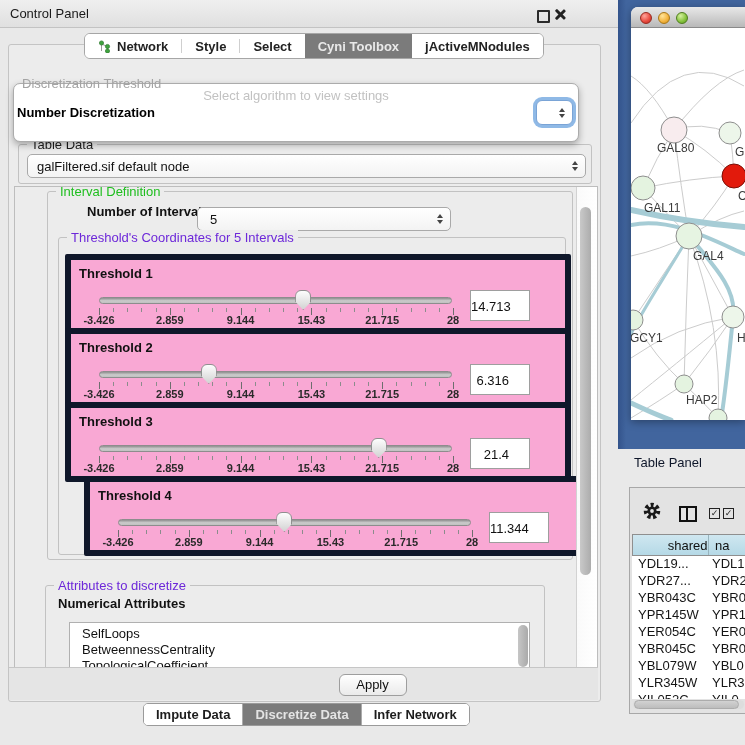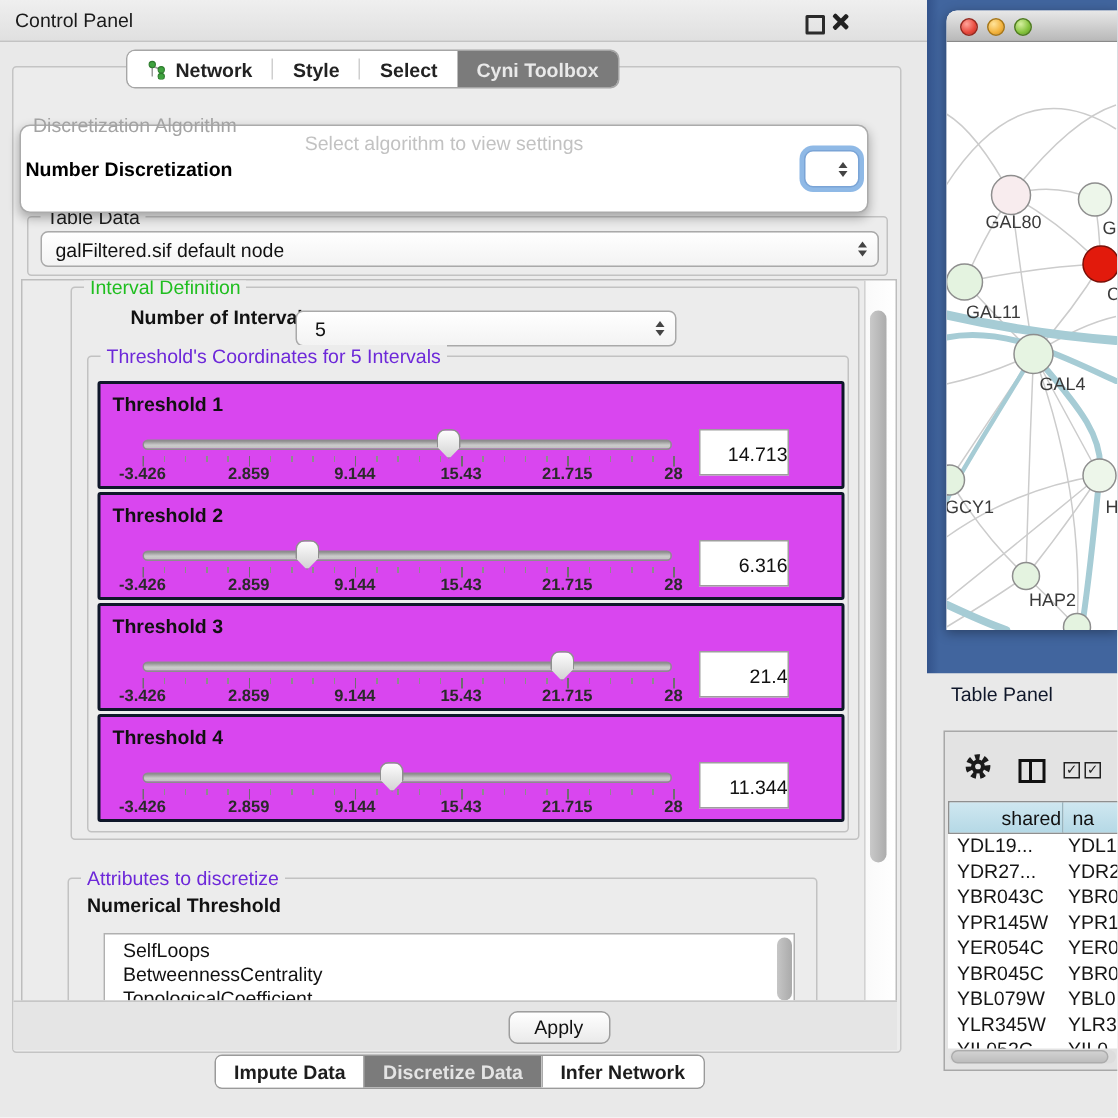--- a/index.html
+++ b/index.html
@@ -49,35 +49,35 @@
   .spin{position:absolute;right:7px;top:50%;transform:translateY(-50%);display:flex;flex-direction:column;gap:2px;}
   .tri-up{width:0;height:0;border-left:3.5px solid transparent;border-right:3.5px solid transparent;border-bottom:4.5px solid #444;}
   .tri-dn{width:0;height:0;border-left:3.5px solid transparent;border-right:3.5px solid transparent;border-top:4.5px solid #444;}
 
   
   .scrollpanel{left:14px;top:186px;width:582px;height:480px;background:#ECECEC;border:1px solid #BDBDBD;overflow:hidden;}
   .vtrack{left:561px;top:0;width:20px;height:480px;background:linear-gradient(90deg,#FAFAFA,#FFF);border-left:1px solid #D2D2D2;}
   .vthumb{left:3px;top:20px;width:11px;height:368px;border-radius:6px;background:linear-gradient(90deg,#C9C9C9,#ACACAC);}
 
   
-  .thpanel{position:absolute;left:6px;width:494px;height:68px;background:#d946ef;border:2px solid #0f172a;border-radius:2px;}
+  .thpanel{position:absolute;left:6px;width:494px;height:68px;background:#f9a8d4;border:6px solid #0f172a;border-radius:2px;}
   .th-label{position:absolute;left:8px;top:6px;font-size:13px;font-weight:bold;color:#111;}
   .track{position:absolute;left:28px;top:37px;width:353px;height:7px;border-radius:4px;
          background:linear-gradient(180deg,#8F8F8F,#CBCBCB 55%,#C0C0C0);border:1px solid #8D8D8D;box-sizing:border-box;}
   .thumb{position:absolute;top:30px;width:16px;height:20px;background:linear-gradient(#FDFDFD,#D3D3D3);
          border:1px solid #8F8F8F;border-radius:6px 6px 2px 2px;box-sizing:border-box;
          clip-path:polygon(0 0,100% 0,100% 58%,50% 100%,0 58%);z-index:3;}
   .ticks-minor{position:absolute;left:28px;top:48px;width:356px;height:4px;
          background-image:repeating-linear-gradient(90deg,#8C8C8C 0 1px,transparent 1px 14.16px);}
   .ticks-major{position:absolute;left:28px;top:48px;width:356px;height:7px;
          background-image:repeating-linear-gradient(90deg,#6E6E6E 0 1px,transparent 1px 70.8px);}
   .tlb{position:absolute;top:54px;transform:translateX(-50%);font-size:11px;font-weight:bold;color:#2a2a2a;white-space:nowrap;}
   .tl0{left:28px;} .tl1{left:98.8px;} .tl2{left:169.6px;} .tl3{left:240.4px;} .tl4{left:311.2px;} .tl5{left:382px;}
   .valbox{position:absolute;left:399px;top:30px;width:60px;height:31px;background:#FFF;border:1px solid #9E9E9E;
-          font-size:13px;color:#111;text-align:right;line-height:31px;padding-right:0;box-sizing:border-box;}
+          font-size:13px;color:#111;text-align:right;line-height:31px;padding-right:20px;box-sizing:border-box;}
 
   
   .attr-list{position:absolute;left:23px;top:36px;width:461px;height:60px;background:#FFF;border:1px solid #B0B0B0;box-sizing:border-box;}
   .attr-item{font-size:13px;color:#111;line-height:16px;padding-left:12px;white-space:nowrap;}
   .list-vthumb{position:absolute;right:1px;top:2px;width:10px;height:42px;border-radius:5px;background:linear-gradient(90deg,#C6C6C6,#AAAAAA);}
 
   
   .applybar{left:9px;top:667px;width:589px;height:32px;background:#E5E5E5;border-top:1px solid #C6C6C6;}
   .apply-btn{left:50%;top:674px;transform:translateX(-50%);width:66px;height:20px;background:linear-gradient(#FFF,#EAEAEA);
              border:1px solid #9E9E9E;border-radius:6px;font-size:13px;text-align:center;line-height:19px;color:#111;z-index:4;}
@@ -143,25 +143,28 @@
     <div class="tabseg">
         <span>Style</span>
       </div>
     <div class="tabsep"></div>
     <div class="tabseg">
         <span>Select</span>
       </div>
     <div class="tabseg sel">
         <span>Cyni Toolbox</span>
       </div>
+    <div class="tabseg">
+        <span>jActiveMNodules</span>
+      </div>
   </div>
 
   <div class="abs outer-panel"></div>
 
-  <div class="abs ghost-title">Discretization Algorithm</div>
+  <div class="abs ghost-title">Discretization Threshold</div>
   <div class="abs algo-popup">
     <div class="abs algo-ph">Select algorithm to view settings</div>
     <div class="abs algo-op1">Number Discretization</div>
   </div>
   <div class="abs focus-frag">
     <span class="spin">
         <span class="tri-up"></span>
         <span class="tri-dn"></span>
       </span>
   </div>
@@ -232,40 +235,40 @@
           <span class="tlb tl0">-3.426</span>
           <span class="tlb tl1">2.859</span>
           <span class="tlb tl2">9.144</span>
           <span class="tlb tl3">15.43</span>
           <span class="tlb tl4">21.715</span>
           <span class="tlb tl5">28</span>
           <div class="thumb" style="left: 299.66px;"></div>
           <div class="valbox">21.4</div>
         </div>
 
-        <div class="thpanel" style="top:238px;">
+        <div class="thpanel" style="top:238px;margin-left:19px;">
           <div class="th-label">Threshold 4</div>
           <div class="track"></div>
           <div class="ticks-minor"></div>
           <div class="ticks-major"></div>
           <span class="tlb tl0">-3.426</span>
           <span class="tlb tl1">2.859</span>
           <span class="tlb tl2">9.144</span>
           <span class="tlb tl3">15.43</span>
           <span class="tlb tl4">21.715</span>
           <span class="tlb tl5">28</span>
           <div class="thumb" style="left: 186.38px;"></div>
           <div class="valbox">11.344</div>
         </div>
       </div>
     </div>
 
     <div class="group" style="position:absolute;left:30px;top:398px;width:498px;height:150px;">
       <span class="group-title t-blue">Attributes to discretize</span>
-      <div style="position:absolute;left:12px;top:10px;font-size:13px;font-weight:bold;color:#111;">Numerical Threshold</div>
+      <div style="position:absolute;left:12px;top:10px;font-size:13px;font-weight:bold;color:#111;">Numerical Attributes</div>
       <div class="attr-list">
         <div style="height:3px;"></div>
         <div class="attr-item">SelfLoops</div>
         <div class="attr-item">BetweennessCentrality</div>
         <div class="attr-item">TopologicalCoefficient</div>
         <div class="list-vthumb"></div>
       </div>
     </div>
 
     <div class="abs vtrack">

